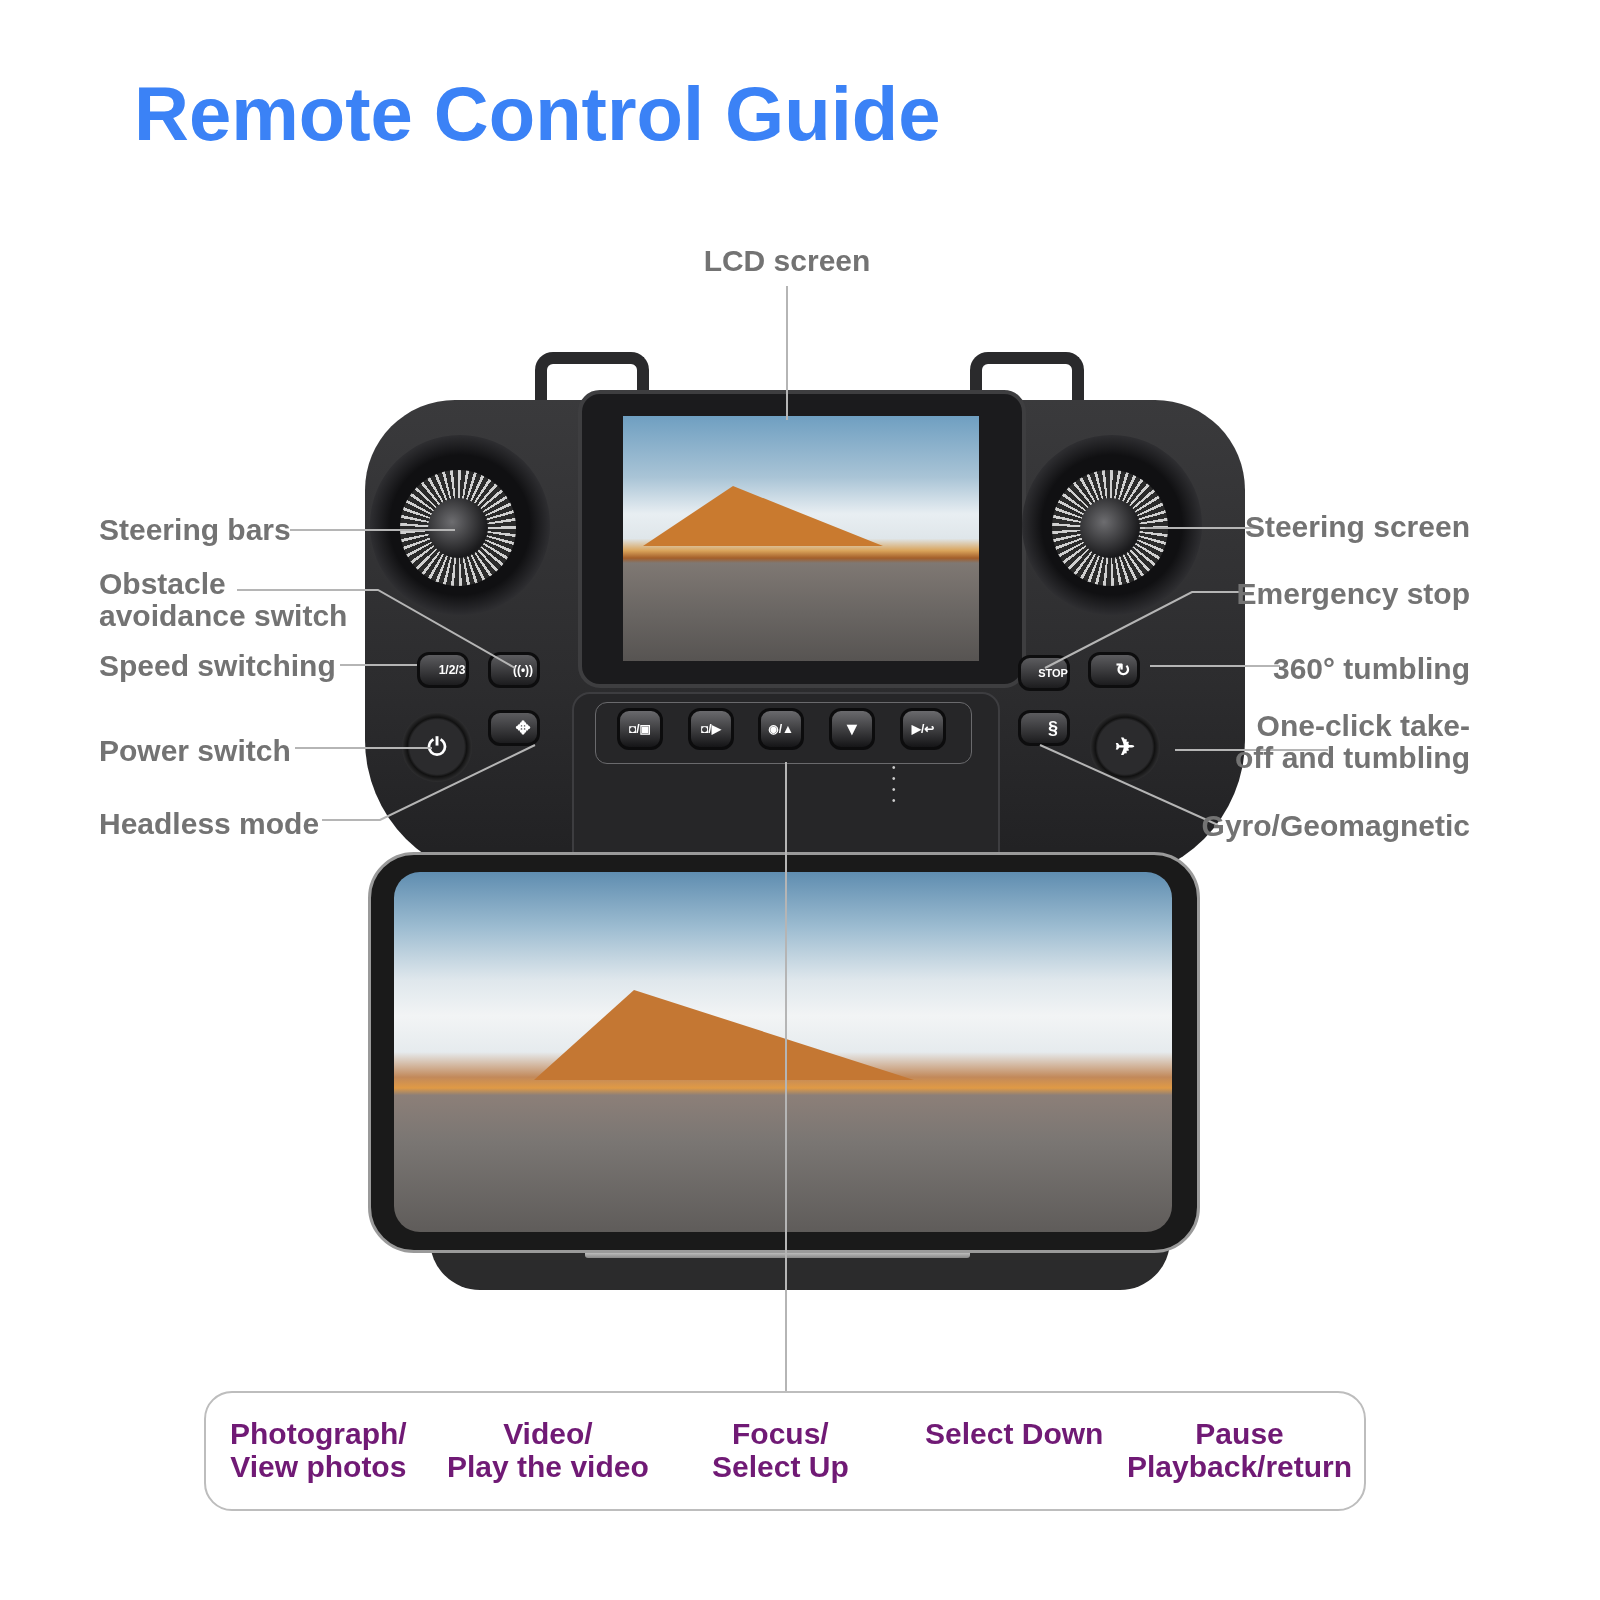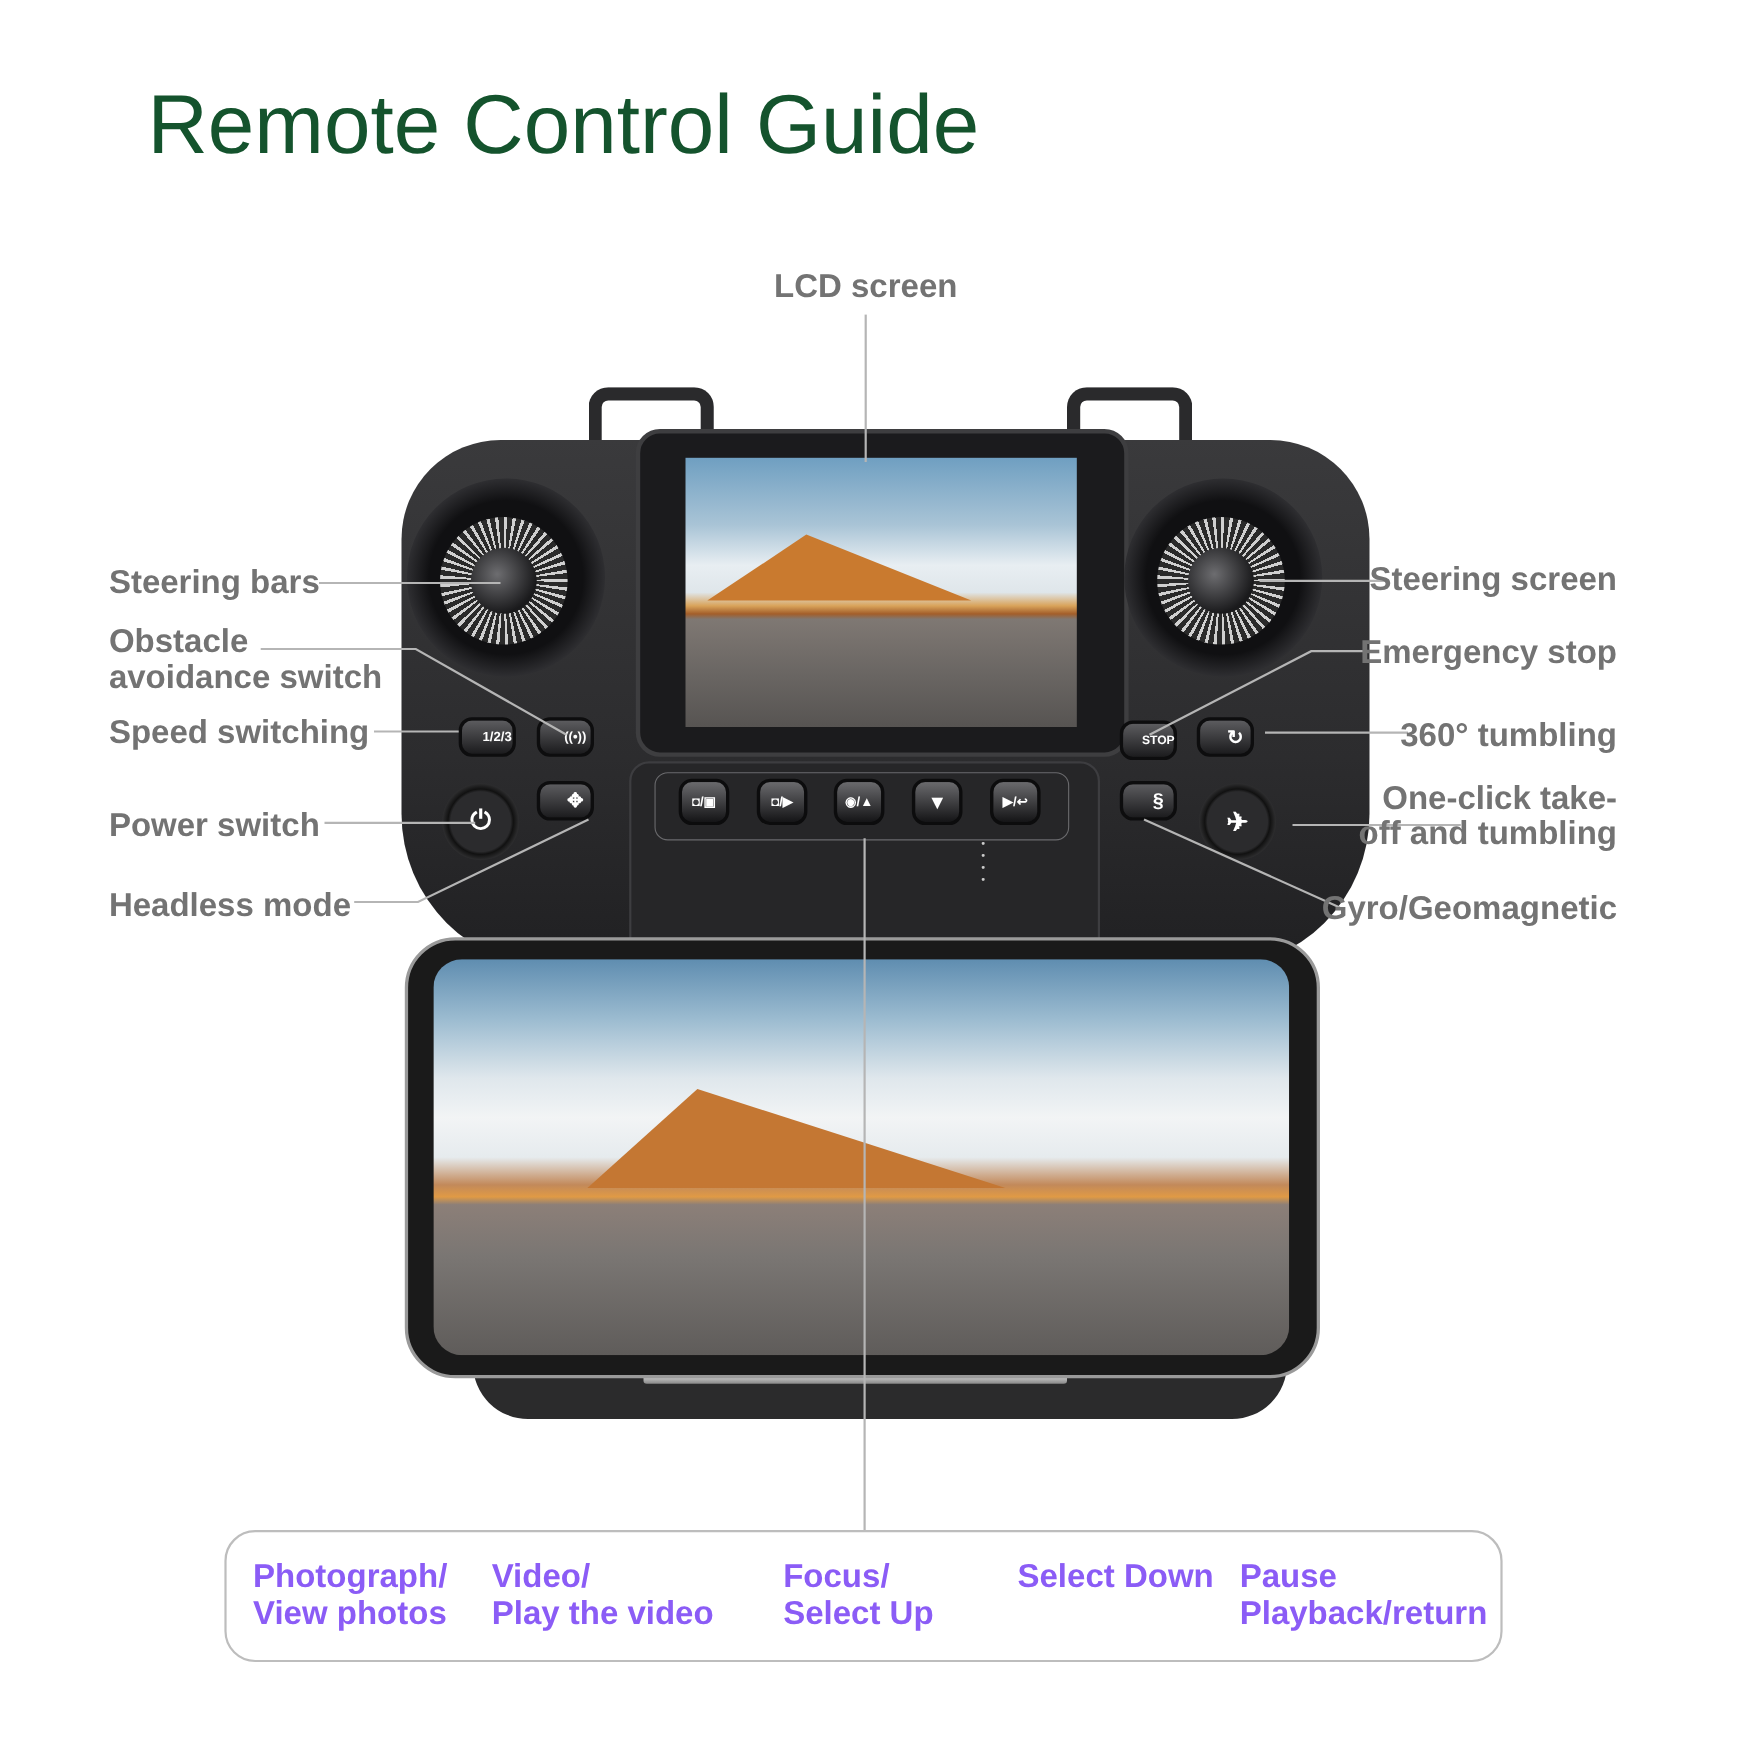--- a/index.html
+++ b/index.html
@@ -1,17 +1,17 @@
 <!DOCTYPE html>
 <html><head>
 <meta charset="utf-8">
 <style>
   html,body{margin:0;padding:0;background:#fff;}
   body{width:1600px;height:1600px;position:relative;overflow:hidden;font-family:"Liberation Sans",sans-serif;}
-  .title{position:absolute;left:134px;top:70px;font-size:76px;color:#14532d;font-weight:400;letter-spacing:0px;}
+  .title{position:absolute;left:134px;top:70px;font-size:76px;color:#3b82f6;font-weight:700;letter-spacing:0px;}
   .label{position:absolute;color:#737373;font-weight:700;font-size:30px;line-height:32px;white-space:nowrap;}
   .label.right{text-align:right;}
   svg.lines{position:absolute;left:0;top:0;}
   
   .ctrl{position:absolute;}
   .body-main{position:absolute;left:365px;top:400px;width:880px;height:480px;background:linear-gradient(180deg,#3a3a3c 0%,#2c2c2e 60%,#202022 100%);border-radius:90px 90px 140px 140px;}
   .grip-l,.grip-r{position:absolute;top:352px;width:90px;height:95px;border:12px solid #2a2a2c;border-bottom:none;border-radius:18px 18px 0 0;}
   .grip-l{left:535px;}
   .grip-r{left:970px;}
   .lcd-frame{position:absolute;left:578px;top:390px;width:440px;height:290px;background:#1b1b1d;border-radius:22px;border:4px solid #3e3e40;}
@@ -29,21 +29,21 @@
   .dots{position:absolute;left:892px;top:762px;color:#ccc;font-size:10px;letter-spacing:8px;}
   
   .phone{position:absolute;left:368px;top:852px;width:826px;height:395px;border-radius:46px;background:#1a1a1a;border:3px solid #9a9a9a;}
   .phone-screen{position:absolute;left:394px;top:872px;width:778px;height:360px;border-radius:26px;overflow:hidden;}
   .phone-scene{position:absolute;inset:0;background:linear-gradient(180deg,#5f8db0 0%,#9bbbd0 15%,#dfe7ec 30%,#f2f4f5 40%,#e6ebee 50%,#c2895a 57%,#e09a45 60%,#8c7f78 62%,#7a7673 75%,#5f5c5a 100%);}
   .phone-mtn{position:absolute;left:140px;top:118px;width:0;height:0;border-left:100px solid transparent;border-right:280px solid transparent;border-bottom:90px solid #c47733;}
   .cradle{position:absolute;left:430px;top:1240px;width:740px;height:50px;background:#2b2b2c;border-radius:0 0 60px 60px;}
   .cradle-bar{position:absolute;left:585px;top:1248px;width:385px;height:10px;background:linear-gradient(180deg,#eee,#888);border-radius:3px;}
   
   .legend{position:absolute;left:204px;top:1391px;width:1162px;height:120px;border:2px solid #bdbdbd;border-radius:28px;box-sizing:border-box;}
-  .legend-item{position:absolute;top:1417px;color:#8b5cf6;font-weight:700;font-size:30px;line-height:33px;white-space:nowrap;}
+  .legend-item{position:absolute;top:1417px;text-align:center;color:#701a75;font-weight:700;font-size:30px;line-height:33px;white-space:nowrap;}
 </style>
 </head>
 <body>
 
 <div class="title">Remote Control Guide</div>
 
 <div class="ctrl">
   <div class="grip-l"></div>
   <div class="grip-r"></div>
   <div class="body-main"></div>

